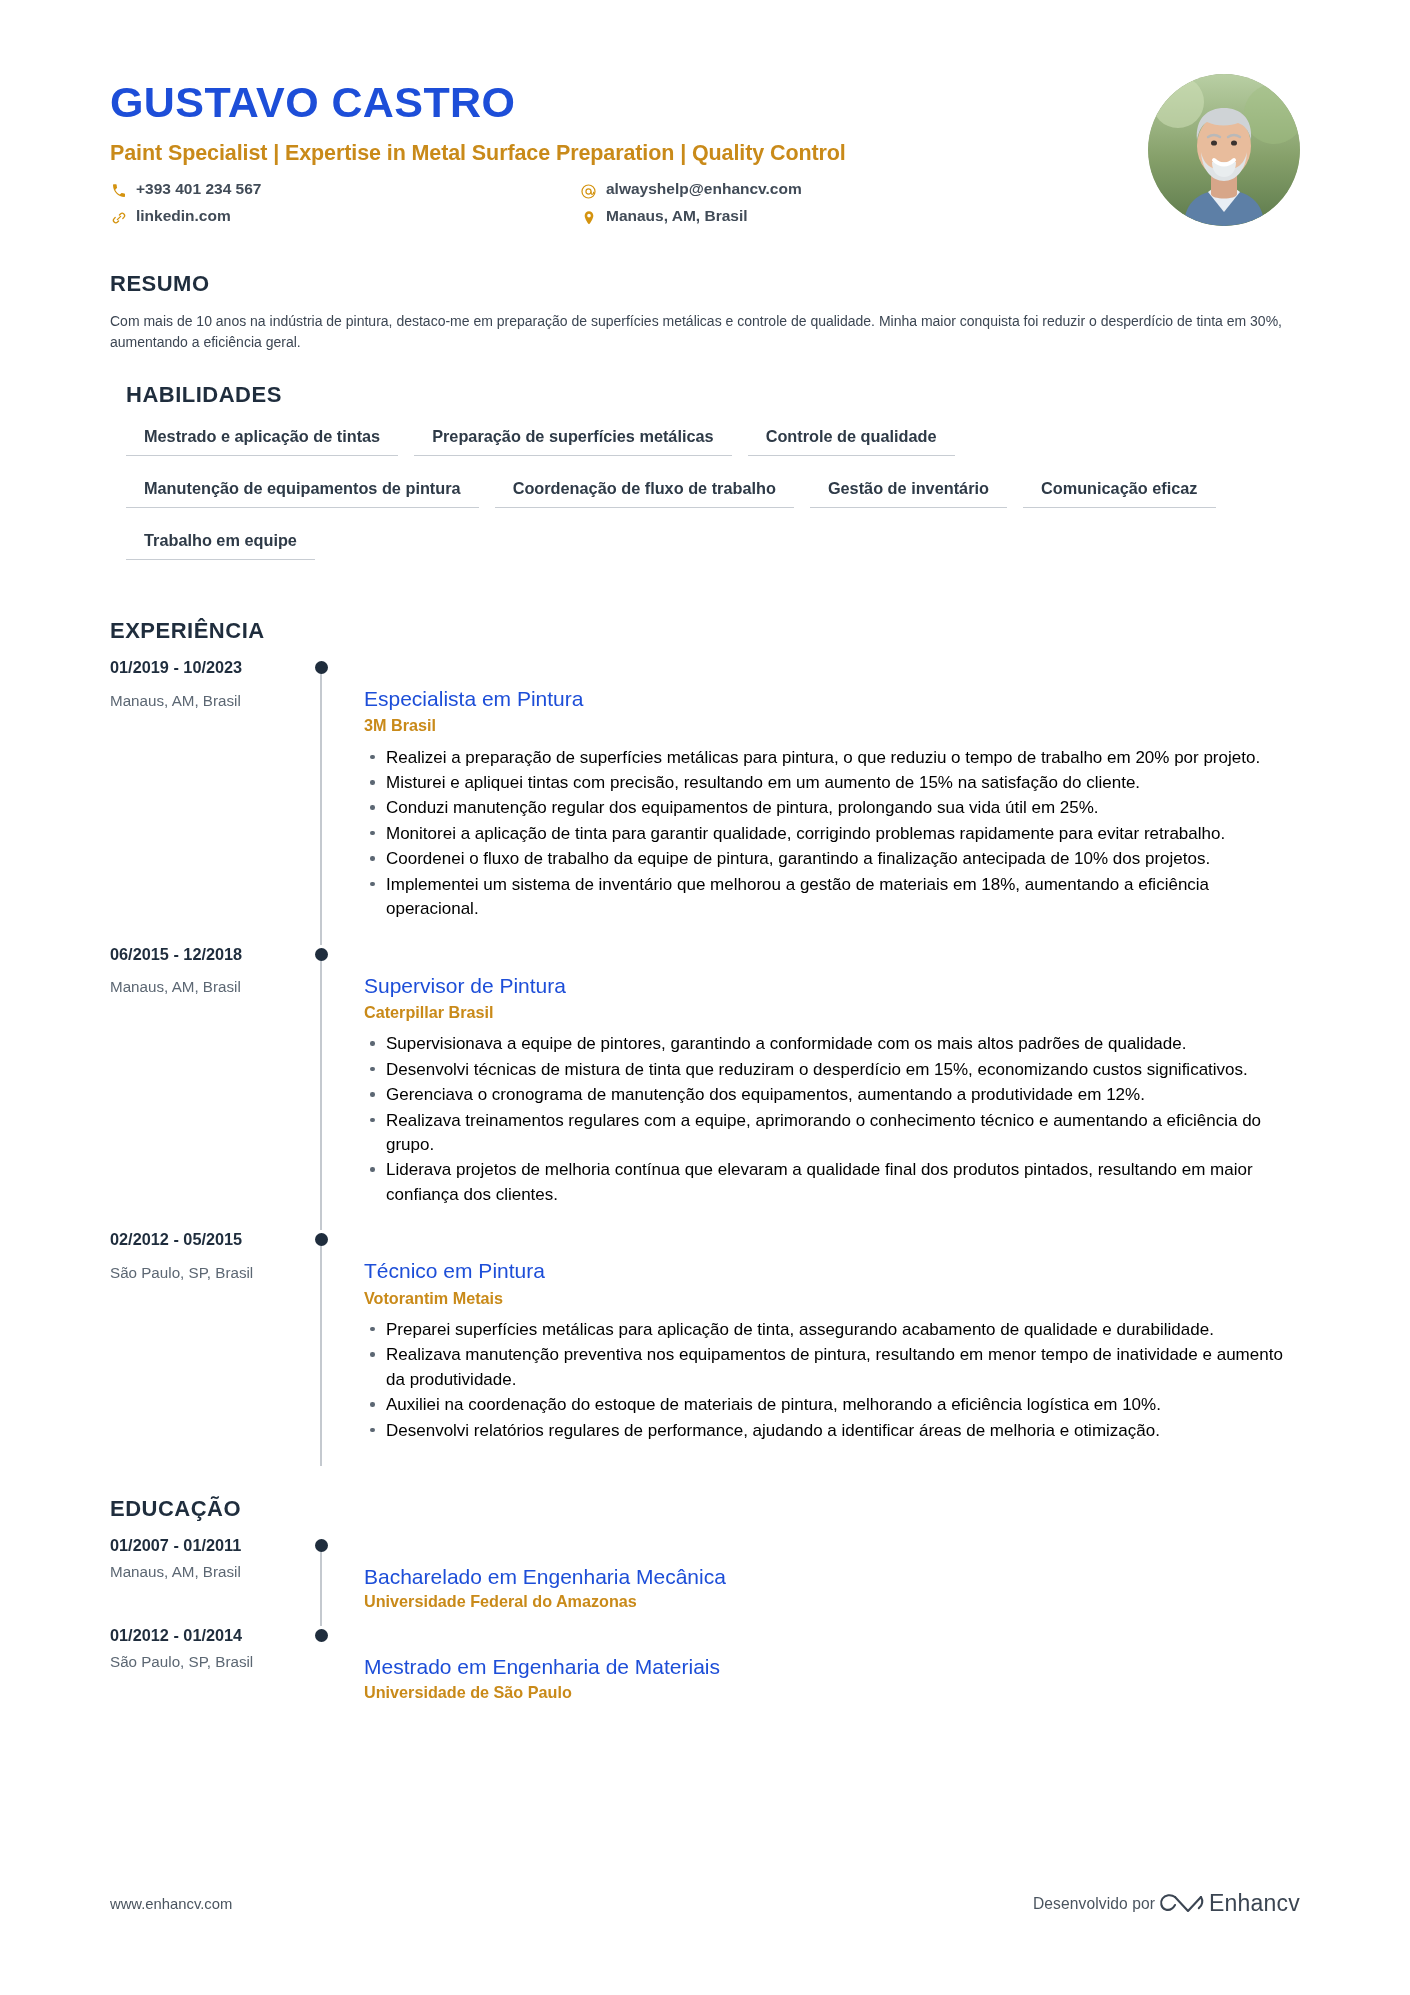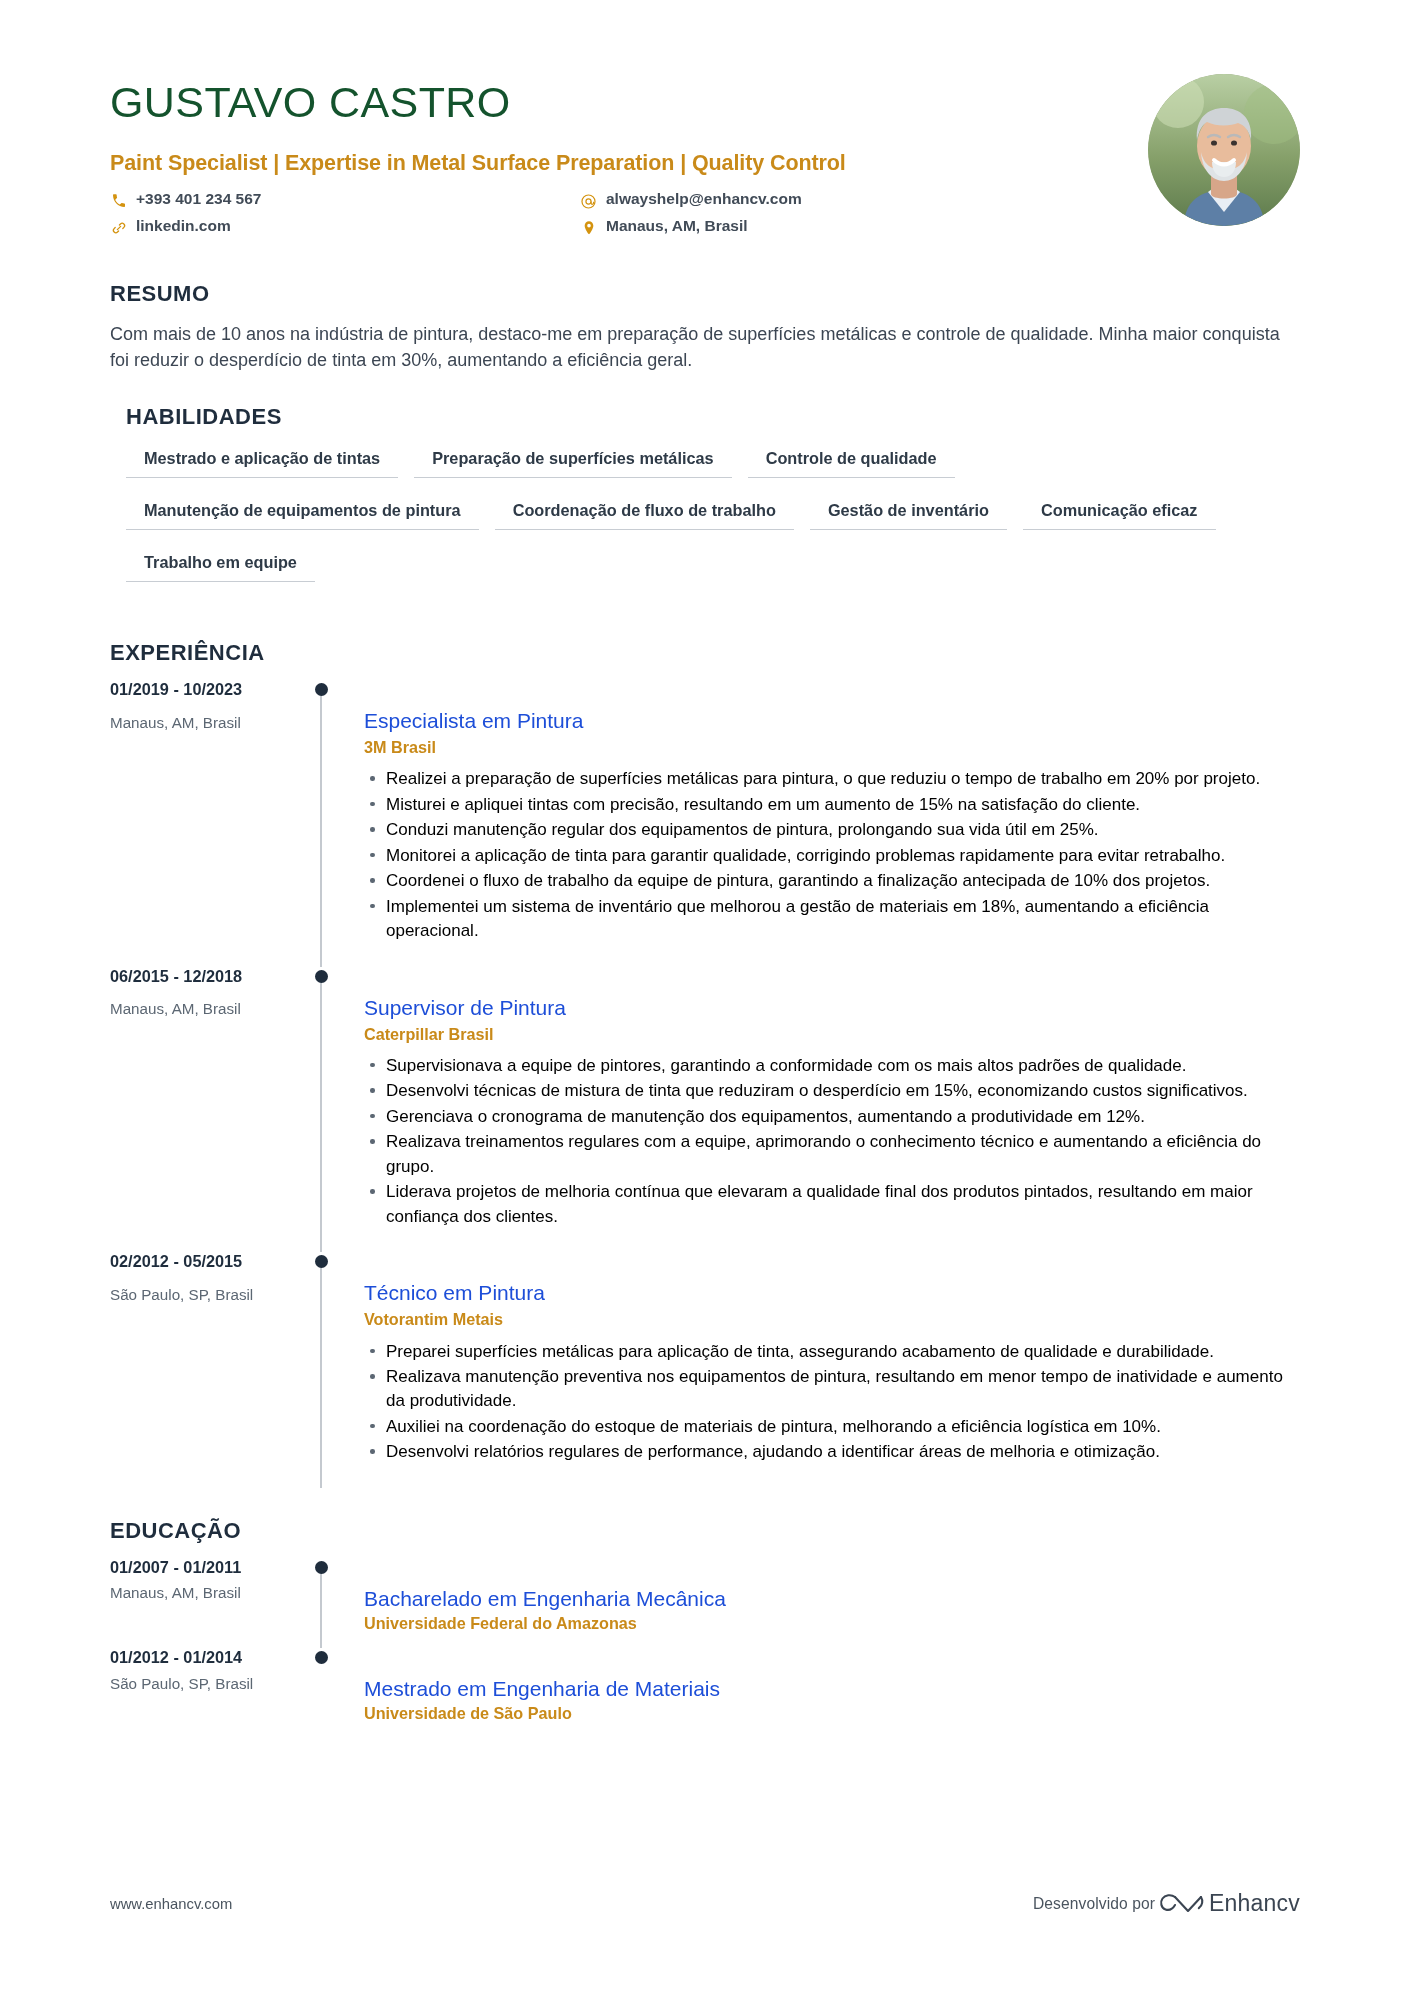--- a/index.html
+++ b/index.html
@@ -30,25 +30,25 @@
     display: flex;
     align-items: flex-start;
     justify-content: space-between;
     margin-bottom: 44px;
   }
 
   .header-left { flex: 1; padding-top: 10px; }
 
   .name {
     font-size: 43px;
-    font-weight: normal;
+    font-weight: bold;
     letter-spacing: 0.4px;
-    color: #14532d;
+    color: #1d4ed8;
     line-height: 1.05;
-    margin-bottom: 26px;
+    margin-bottom: 16px;
   }
 
   .headline {
     font-size: 21.5px;
     font-weight: bold;
     color: #c98a19;
     line-height: 1.2;
     margin-bottom: 12px;
     letter-spacing: -0.1px;
   }
@@ -98,21 +98,21 @@
 
   .section-title {
     font-size: 22px;
     font-weight: bold;
     letter-spacing: 0.5px;
     color: #1f2d3d;
     margin-bottom: 14px;
   }
 
   .summary-text {
-    font-size: 18px;
+    font-size: 14px;
     line-height: 1.48;
     color: #3c4653;
     max-width: 1185px;
   }
 
   
   .skills {
     display: flex;
     flex-wrap: wrap;
     margin-top: 4px;

